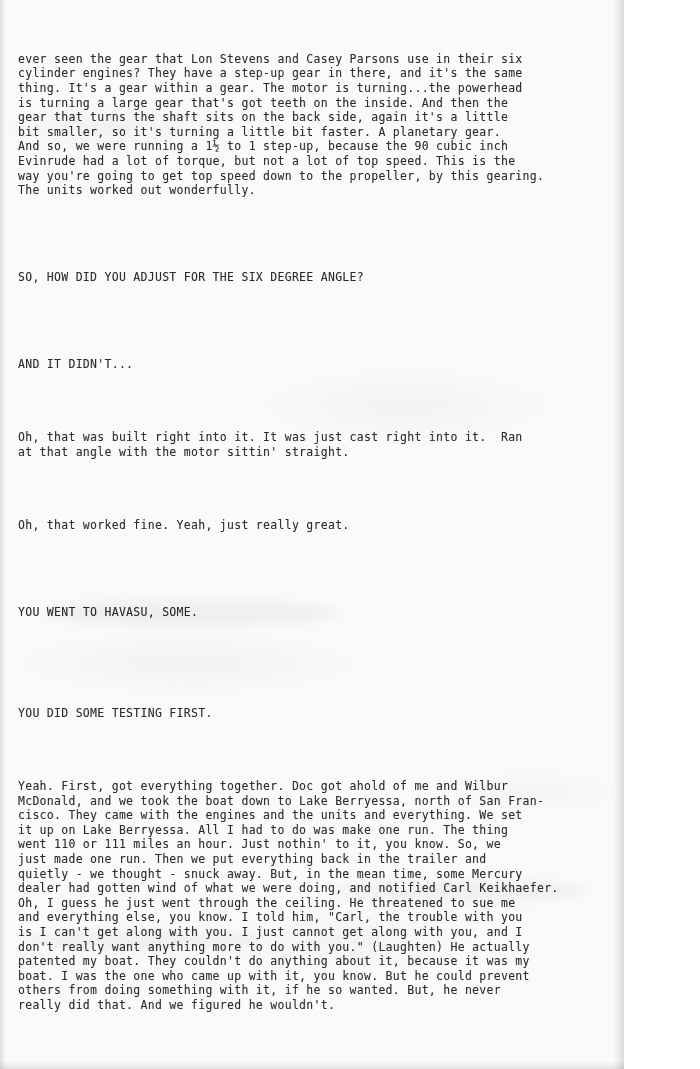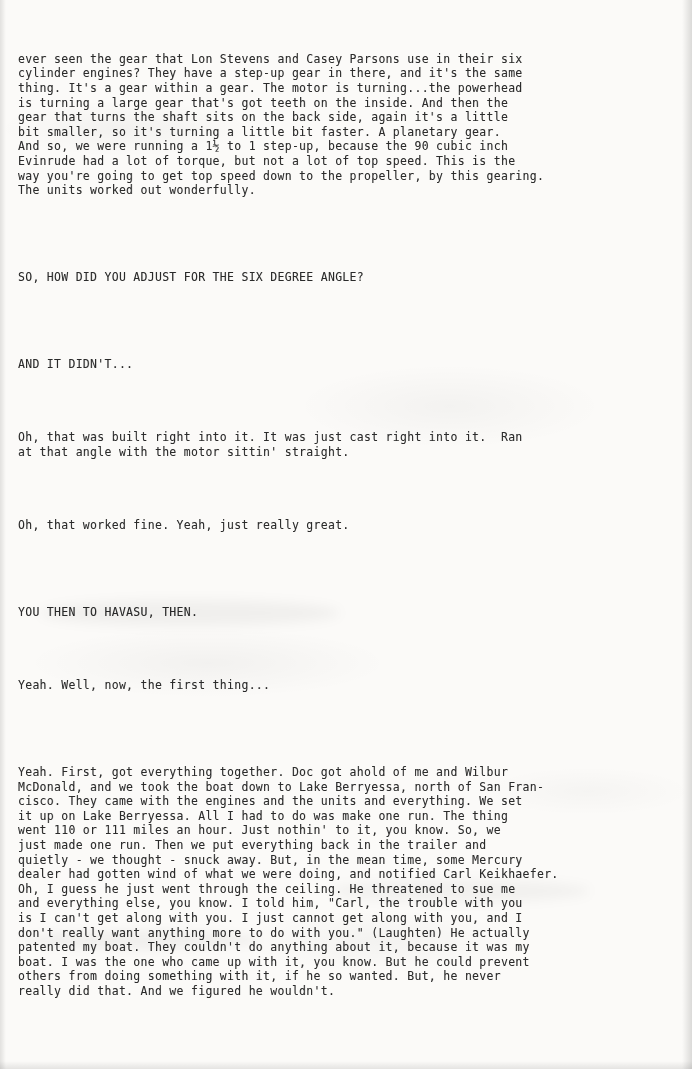--- a/index.html
+++ b/index.html
@@ -2,21 +2,21 @@
 <html><head>
 <meta charset="utf-8">
 <style>
   html, body {
     margin: 0;
     padding: 0;
     background: #ffffff;
   }
   .page {
     position: relative;
-    width: 692px;
+    width: 624px;
     height: 1069px;
     background: #fbfaf8;
     overflow: hidden;
     
     background-image:
       radial-gradient(ellipse 180px 40px at 18% 12%, rgba(0,0,0,0.035), rgba(0,0,0,0) 70%),
       radial-gradient(ellipse 220px 60px at 65% 38%, rgba(0,0,0,0.03), rgba(0,0,0,0) 70%),
       radial-gradient(ellipse 260px 50px at 30% 62%, rgba(0,0,0,0.035), rgba(0,0,0,0) 70%),
       radial-gradient(ellipse 200px 45px at 55% 88%, rgba(0,0,0,0.03), rgba(0,0,0,0) 70%),
       radial-gradient(ellipse 150px 35px at 85% 74%, rgba(0,0,0,0.025), rgba(0,0,0,0) 70%);
@@ -90,24 +90,24 @@
 
     <p class="para q">SO, HOW DID YOU ADJUST FOR THE SIX DEGREE ANGLE?</p>
 
     <p class="para q">AND IT DIDN'T...</p>
 
     <p class="para">Oh, that was built right into it. It was just cast right into it.  Ran
 at that angle with the motor sittin' straight.</p>
 
     <p class="para">Oh, that worked fine. Yeah, just really great.</p>
 
-    <p class="para q">YOU THEN TO HAVASU, THEN.</p>
+    <p class="para q">YOU WENT TO HAVASU, SOME.</p>
 
-    <p class="para">Yeah. Well, now, the first thing...</p>
 
+    <p class="para q">YOU DID SOME TESTING FIRST.</p>
 
     <p class="para">Yeah. First, got everything together. Doc got ahold of me and Wilbur
 McDonald, and we took the boat down to Lake Berryessa, north of San Fran-
 cisco. They came with the engines and the units and everything. We set
 it up on Lake Berryessa. All I had to do was make one run. The thing
 went 110 or 111 miles an hour. Just nothin' to it, you know. So, we
 just made one run. Then we put everything back in the trailer and
 quietly - we thought - snuck away. But, in the mean time, some Mercury
 dealer had gotten wind of what we were doing, and notified Carl Keikhaefer.
 Oh, I guess he just went through the ceiling. He threatened to sue me

